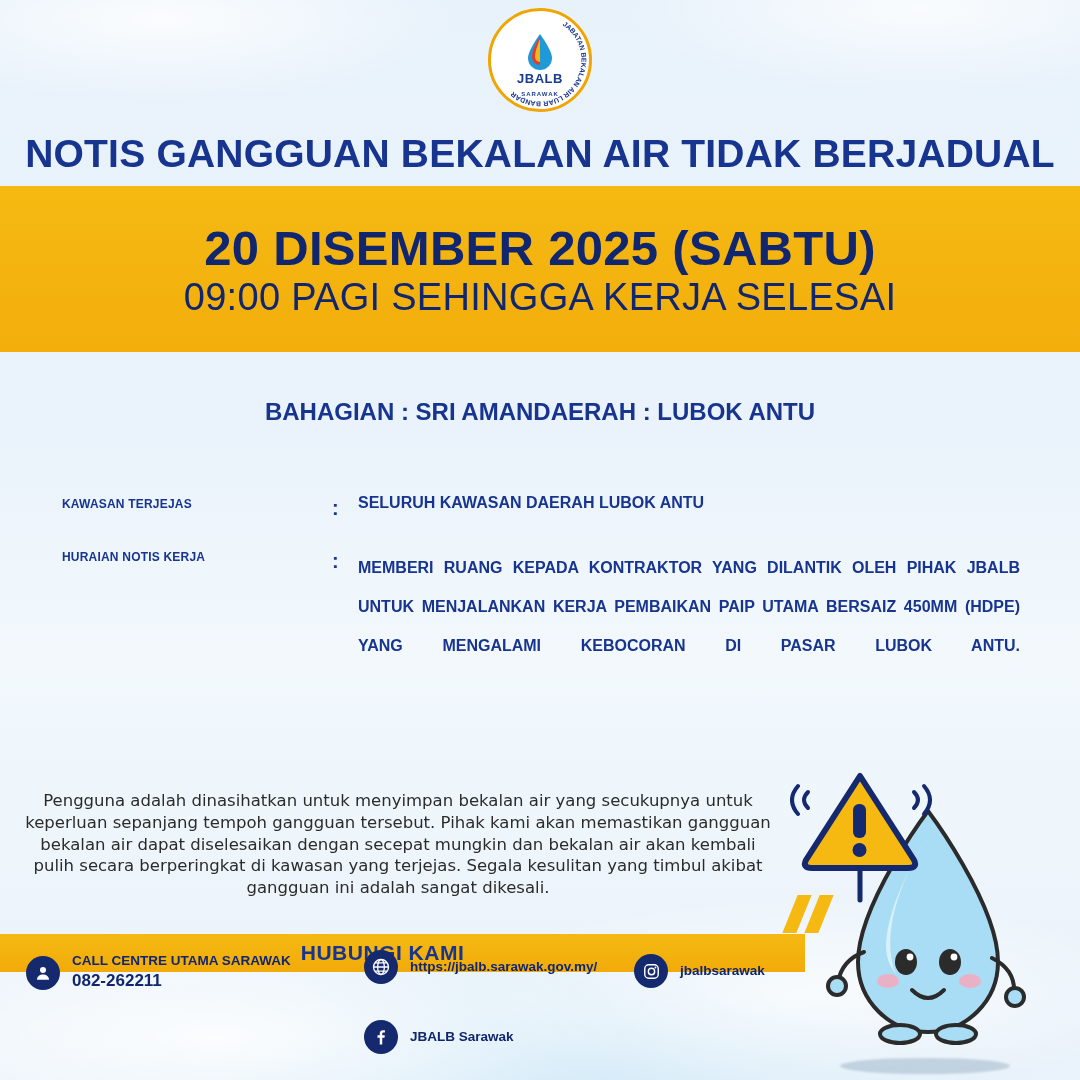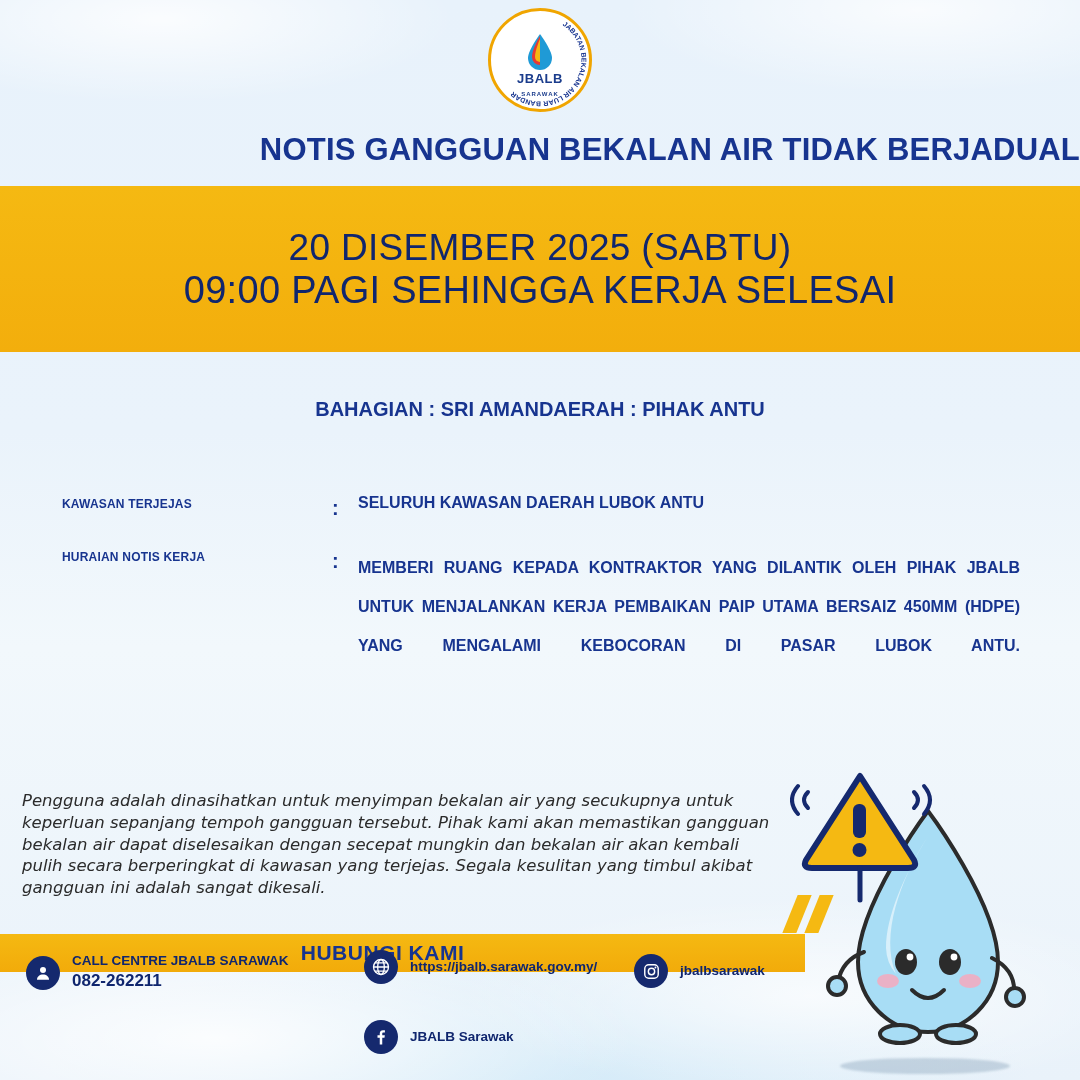--- a/index.html
+++ b/index.html
@@ -87,62 +87,62 @@
     font-weight: bold;
     color: #1a3c8c;
     letter-spacing: 1px;
   }
 
   
   .notice-title {
     position: absolute;
     top: 132px;
     left: 0; right: 0;
-    text-align: right;
-    font-size: 31px;
+    text-align: center;
+    font-size: 39px;
     font-weight: bold;
     color: #17348f;
     letter-spacing: 0.2px;
   }
 
   
   .date-band {
     position: absolute;
     top: 186px;
     left: 0;
     width: 1080px;
     height: 166px;
     background: linear-gradient(180deg, #f5b912 0%, #f3ae0c 100%);
     display: flex;
     flex-direction: column;
     align-items: center;
     justify-content: center;
   }
   .date-line1 {
-    font-size: 37px;
-    font-weight: normal;
+    font-size: 49px;
+    font-weight: bold;
     color: #10266e;
     letter-spacing: 0.3px;
   }
   .date-line2 {
     font-size: 38px;
     font-weight: normal;
     color: #10266e;
     letter-spacing: 0.3px;
   }
 
   
   .region-row {
     position: absolute;
     top: 398px;
     left: 0; right: 0;
     display: flex;
     justify-content: center;
     color: #17348f;
-    font-size: 20px;
+    font-size: 24px;
     font-weight: bold;
     align-items: flex-end;
   }
 
   
   .details {
     position: absolute;
     top: 495px;
     left: 62px;
     right: 60px;
@@ -186,24 +186,24 @@
     width: 100%;
   }
 
   
   .advisory {
     position: absolute;
     top: 790px;
     left: 22px;
     width: 752px;
     font-family: "DejaVu Sans", sans-serif;
-    font-style: italic;
     font-size: 16.5px;
     line-height: 1.32;
     color: #2b2b2b;
+    text-align: center;
   }
 
   
   .contact-band {
     position: absolute;
     left: 0;
     top: 895px;
     width: 805px;
     height: 38px;
     background: linear-gradient(180deg, #f5b912 0%, #f2ab0a 100%);
@@ -326,21 +326,21 @@
 
   <div class="notice-title">NOTIS GANGGUAN BEKALAN AIR TIDAK BERJADUAL</div>
 
   <div class="date-band">
     <div class="date-line1">20 DISEMBER 2025 (SABTU)</div>
     <div class="date-line2">09:00 PAGI SEHINGGA KERJA SELESAI</div>
   </div>
 
   <div class="region-row">
     <div>BAHAGIAN : SRI AMAN</div>
-    <div>DAERAH : PIHAK ANTU</div>
+    <div>DAERAH : LUBOK ANTU</div>
   </div>
 
   <div class="details">
     <div class="detail-row">
       <div class="detail-label">KAWASAN TERJEJAS</div>
       <div class="detail-colon">:</div>
       <div class="detail-value">SELURUH KAWASAN DAERAH LUBOK ANTU</div>
     </div>
     <div class="detail-row">
       <div class="detail-label">HURAIAN NOTIS KERJA</div>
@@ -360,21 +360,21 @@
   <div class="contacts">
 
     <div class="contact-item ci-call">
       <div class="c-icon">
         <svg width="18" height="18" viewBox="0 0 24 24" fill="#ffffff">
           <circle cx="12" cy="8" r="4"></circle>
           <path d="M4 21c0-4.4 3.6-7 8-7s8 2.6 8 7z"></path>
         </svg>
       </div>
       <div class="c-text">
-        <div>CALL CENTRE JBALB SARAWAK</div>
+        <div>CALL CENTRE UTAMA SARAWAK</div>
         <div class="small">082-262211</div>
       </div>
     </div>
 
     <div class="contact-item ci-web">
       <div class="c-icon">
         <svg width="20" height="20" viewBox="0 0 24 24" fill="none" stroke="#ffffff" stroke-width="1.6">
           <circle cx="12" cy="12" r="9"></circle>
           <ellipse cx="12" cy="12" rx="4" ry="9"></ellipse>
           <path d="M3 12h18M4.5 7h15M4.5 17h15"></path>

